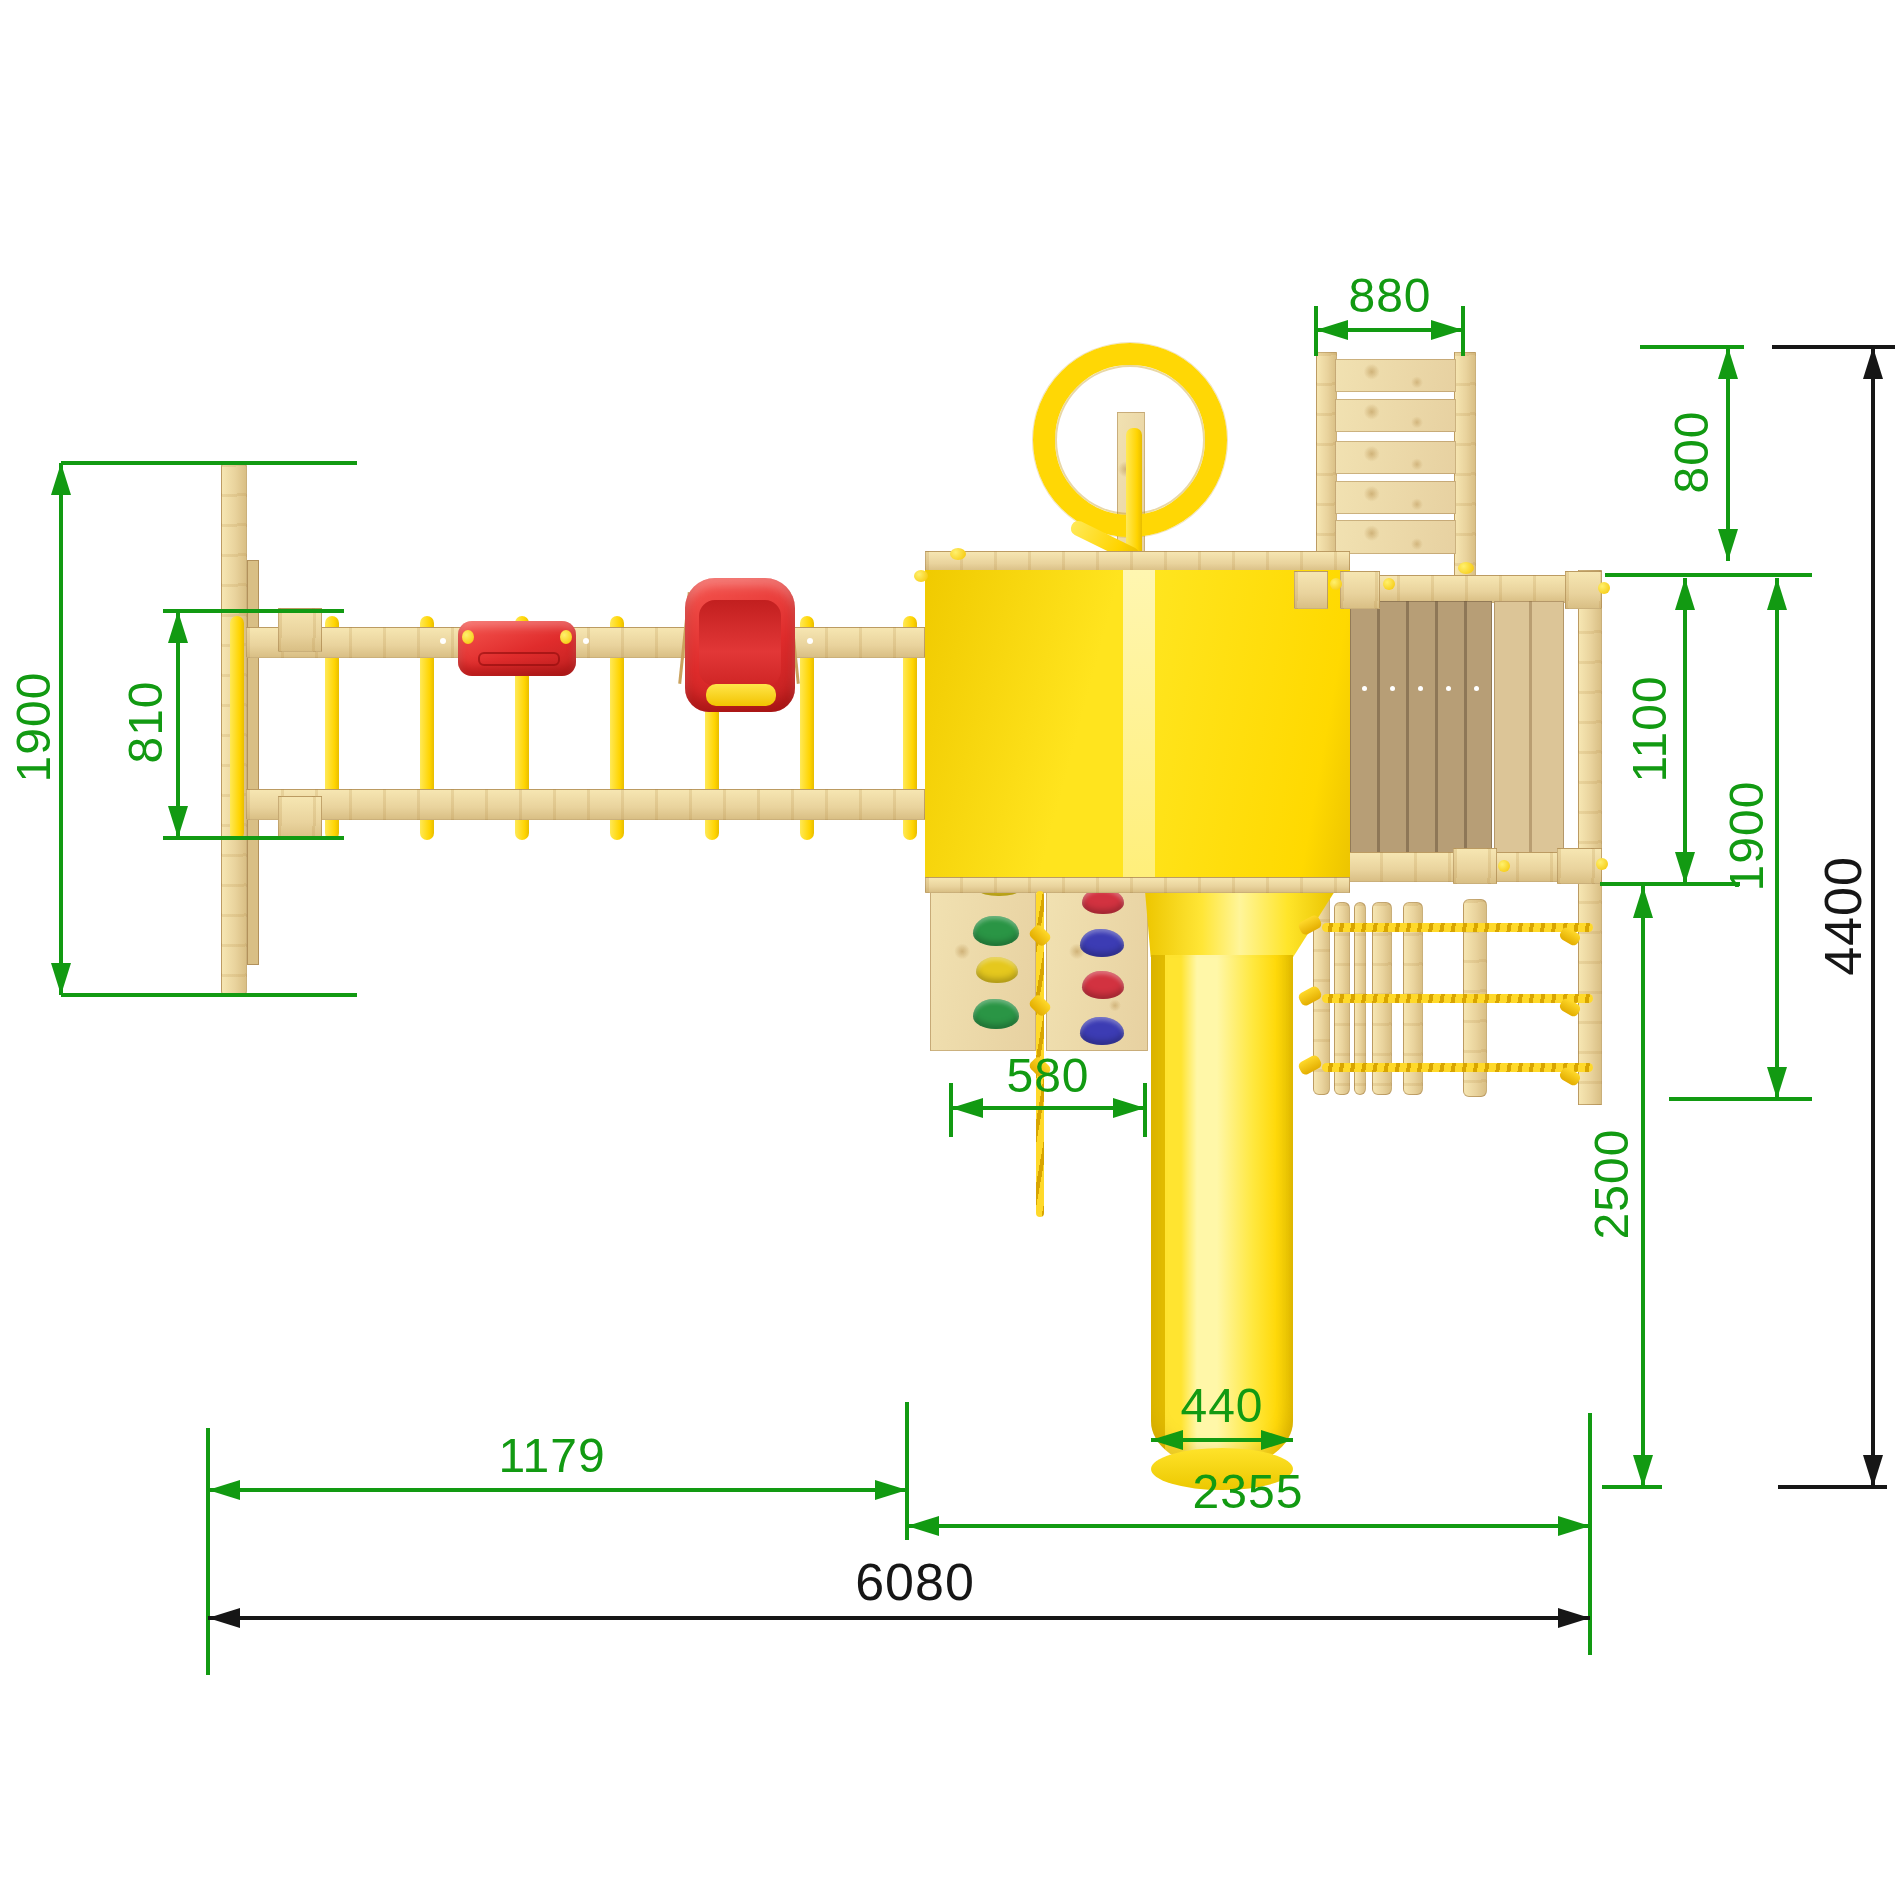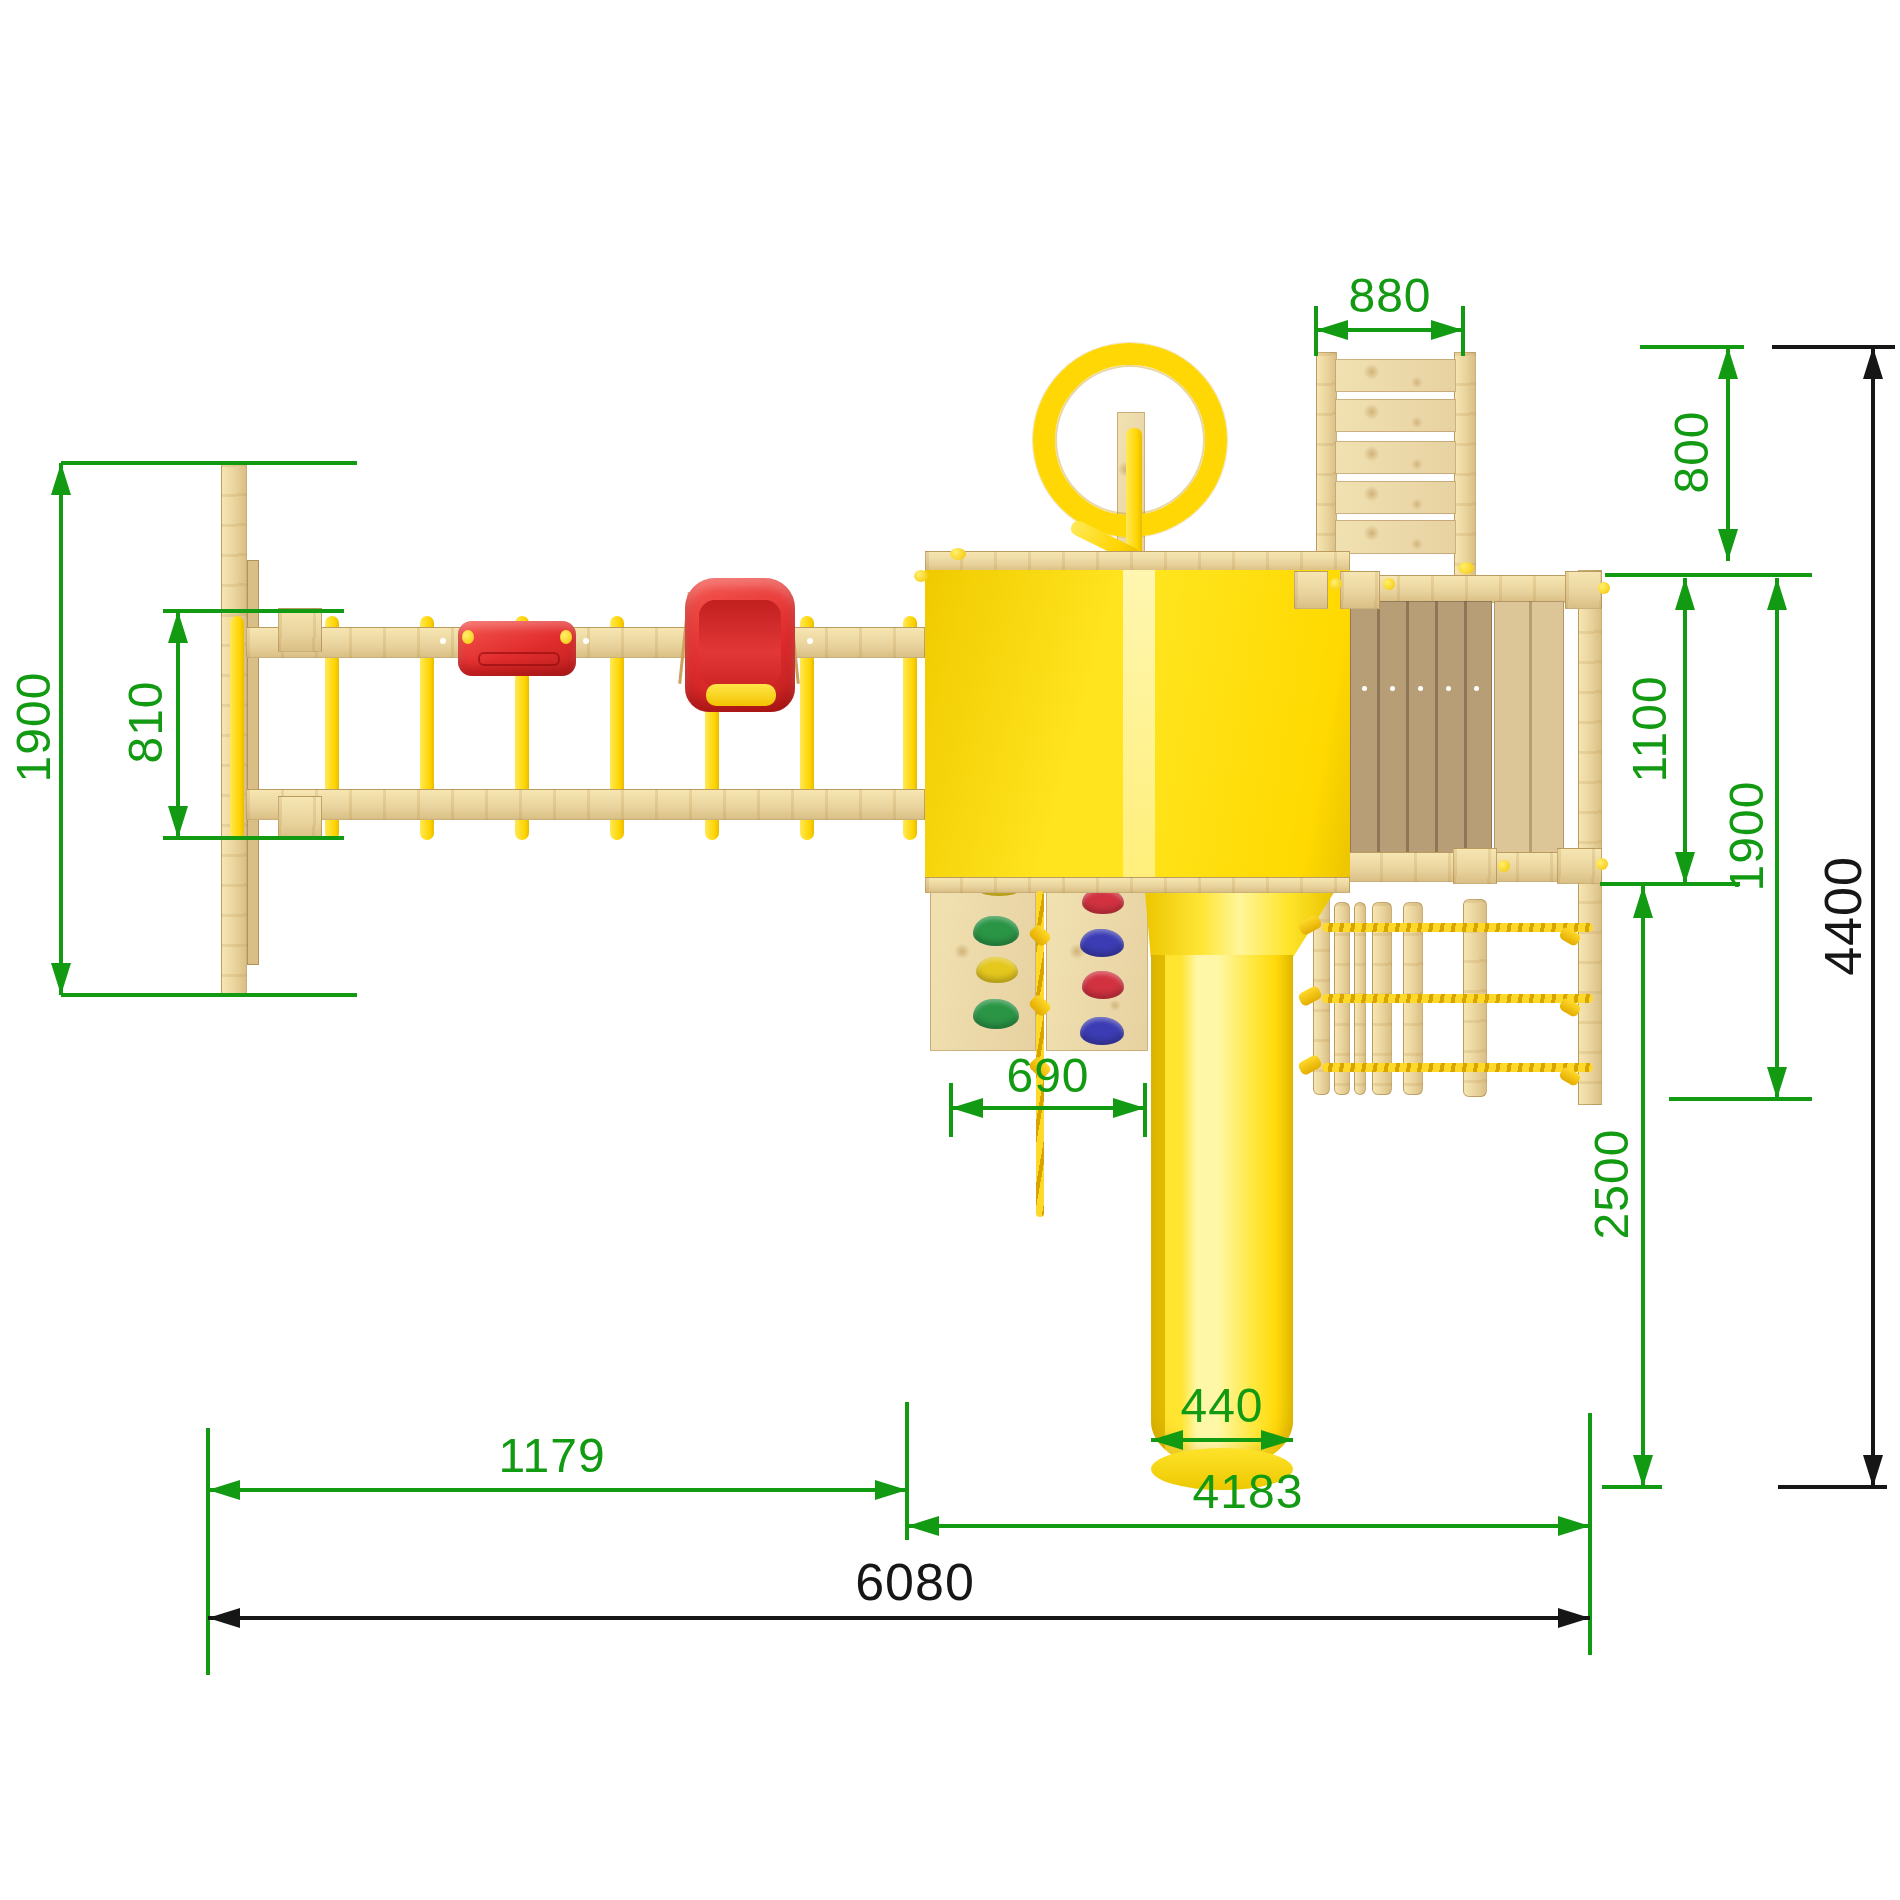--- a/index.html
+++ b/index.html
@@ -234,31 +234,31 @@
   <div class="abs dlab rot z10" style="left:1527px;top:1160px;">2500</div>
 
   <div class="abs th blk z10" style="left:1772px;top:345px;width:123px;"></div>
   <div class="abs th blk z10" style="left:1778px;top:1485px;width:109px;"></div>
   <div class="abs dv blk z10" style="left:1871px;top:347px;height:1140px;"></div>
   <div class="abs dlab blkt rot z10" style="left:1758px;top:890px;">4400</div>
 
   <div class="abs tv z10" style="left:949px;top:1083px;height:54px;"></div>
   <div class="abs tv z10" style="left:1143px;top:1083px;height:54px;"></div>
   <div class="abs dh z10" style="left:951px;top:1106px;width:194px;"></div>
-  <div class="abs dlab z10" style="left:948px;top:1052px;">690</div>
+  <div class="abs dlab z10" style="left:948px;top:1052px;">580</div>
 
   <div class="abs dh z10" style="left:1151px;top:1438px;width:142px;"></div>
   <div class="abs dlab z10" style="left:1122px;top:1382px;">440</div>
 
   <div class="abs tv z10" style="left:206px;top:1428px;height:247px;"></div>
   <div class="abs tv z10" style="left:905px;top:1402px;height:138px;"></div>
   <div class="abs tv z10" style="left:1588px;top:1413px;height:242px;"></div>
 
   <div class="abs dh z10" style="left:208px;top:1488px;width:699px;"></div>
   <div class="abs dlab z10" style="left:452px;top:1432px;">1179</div>
 
   <div class="abs dh z10" style="left:907px;top:1524px;width:683px;"></div>
-  <div class="abs dlab z10" style="left:1148px;top:1468px;">4183</div>
+  <div class="abs dlab z10" style="left:1148px;top:1468px;">2355</div>
 
   <div class="abs dh blk z10" style="left:208px;top:1616px;width:1382px;"></div>
   <div class="abs dlab blkt z10" style="left:815px;top:1556px;">6080</div>
 
 </div>
 
 </body></html>

